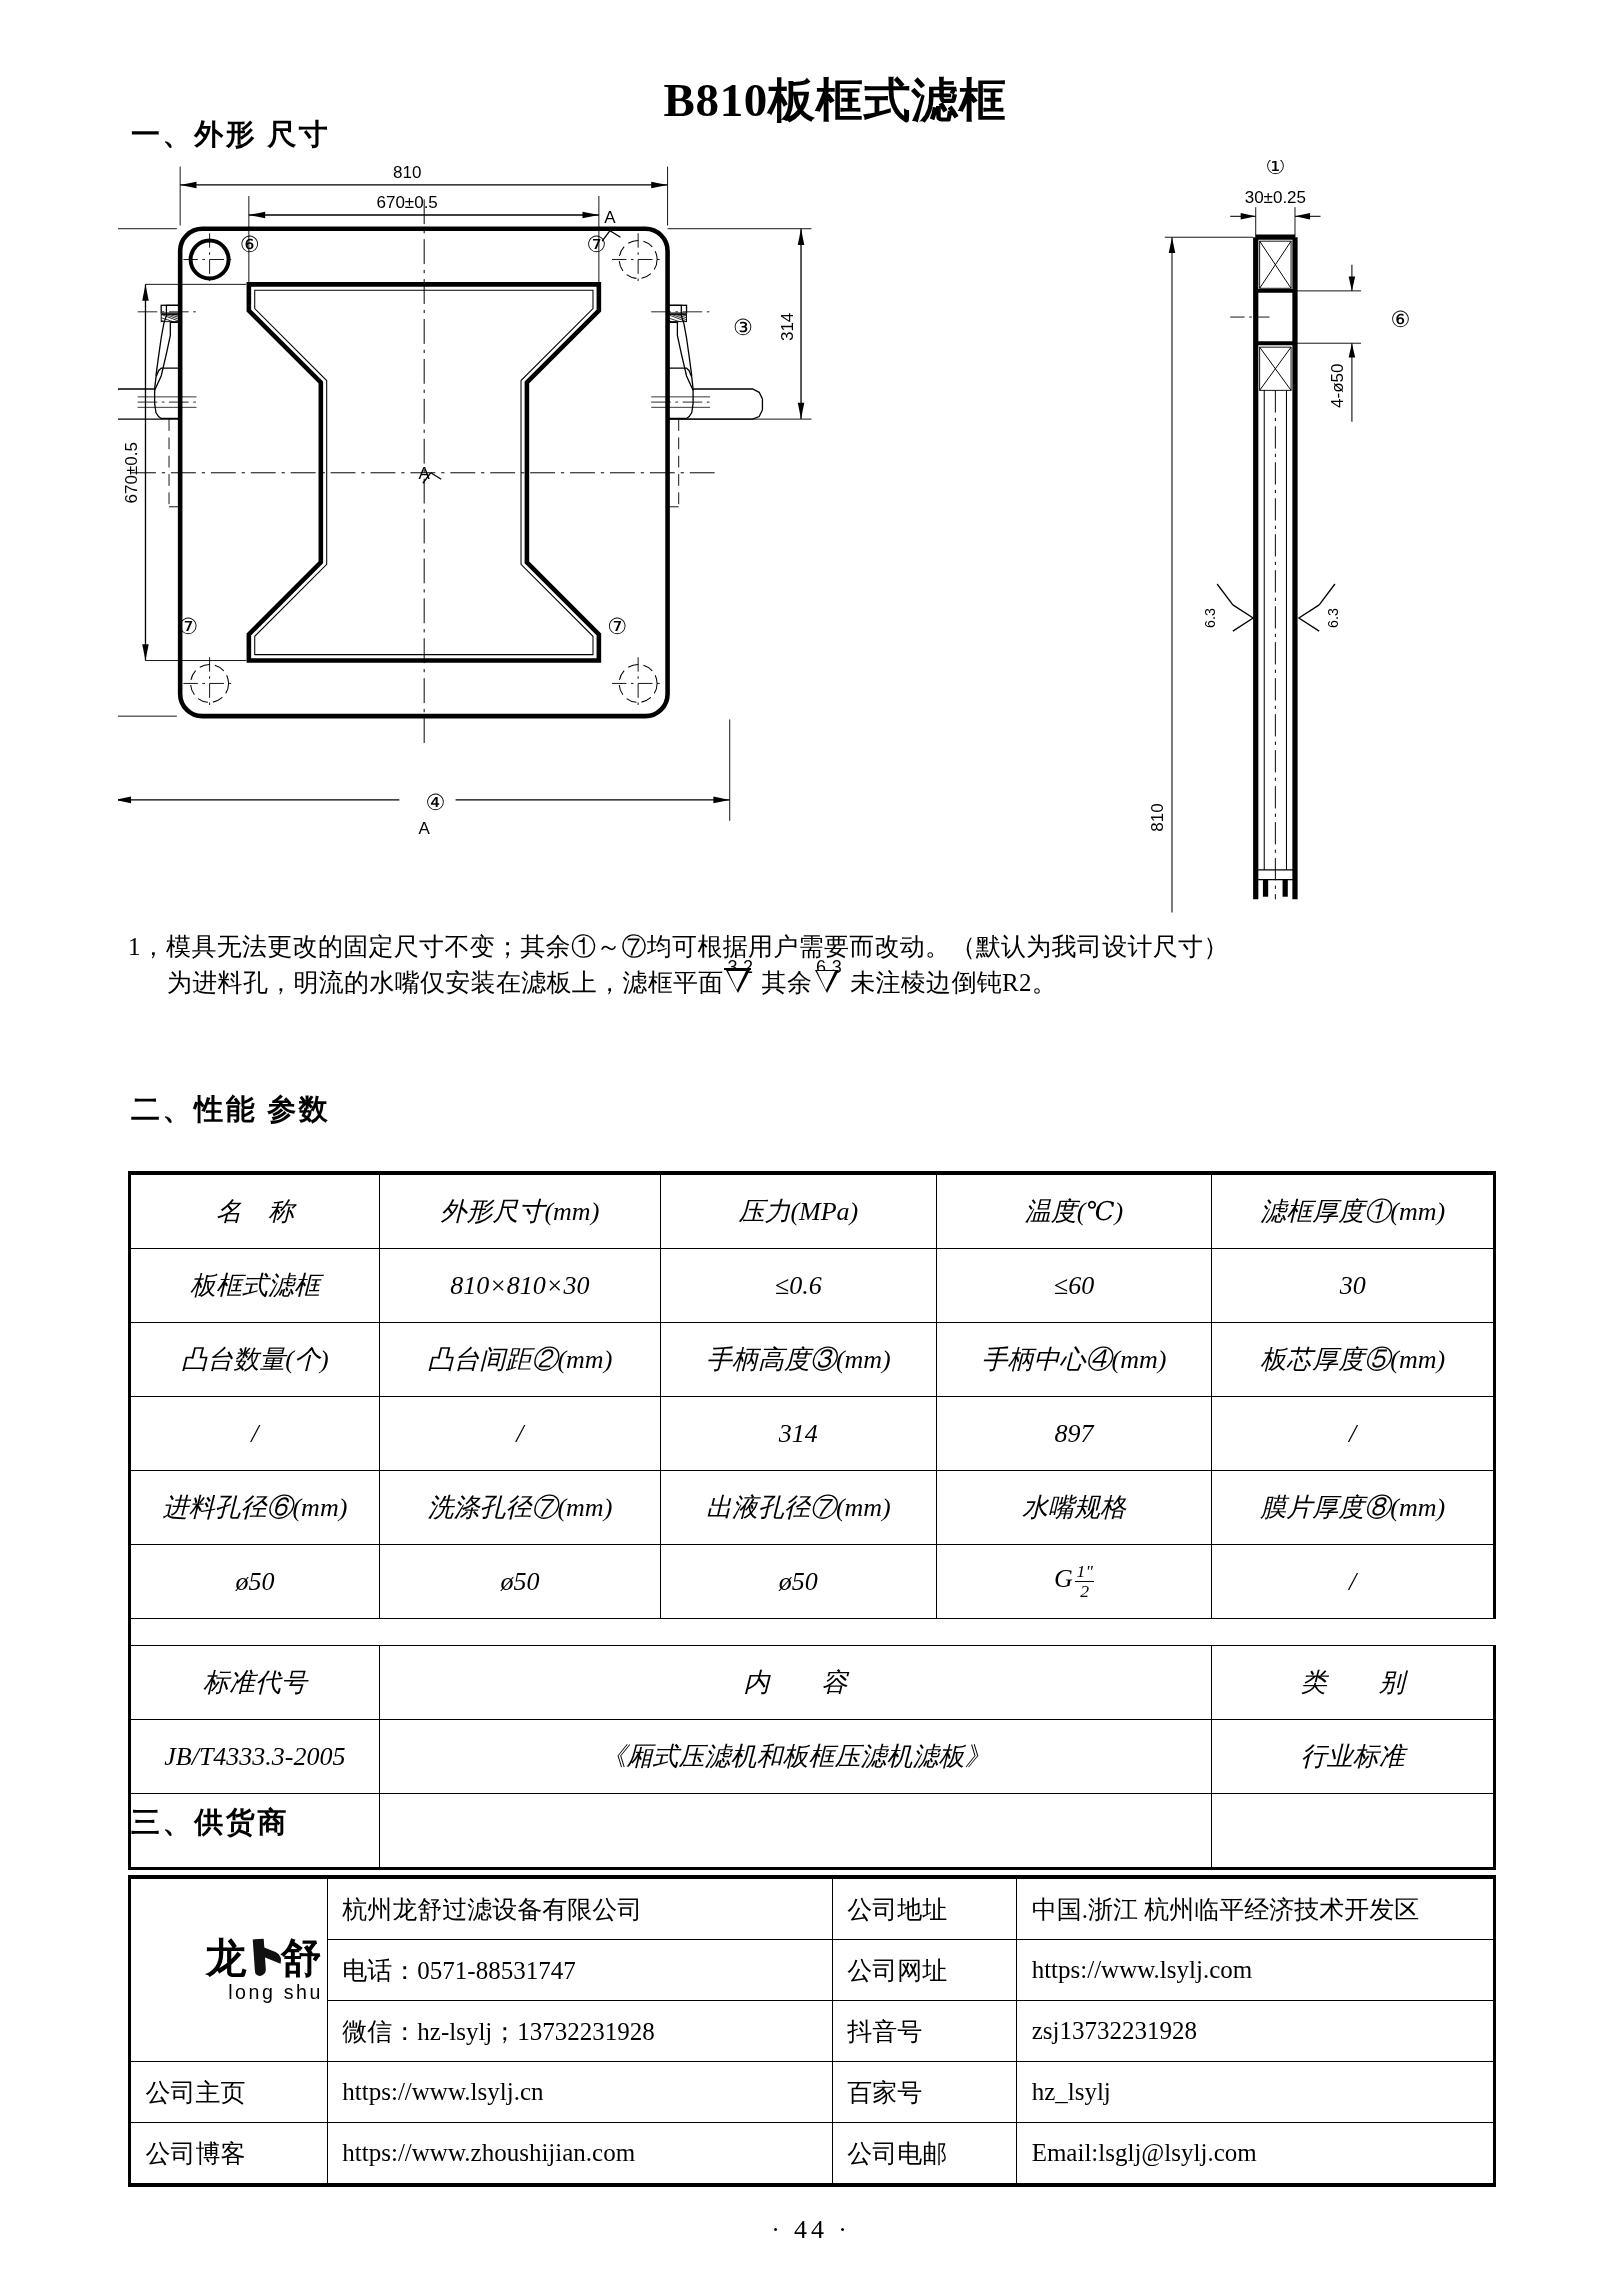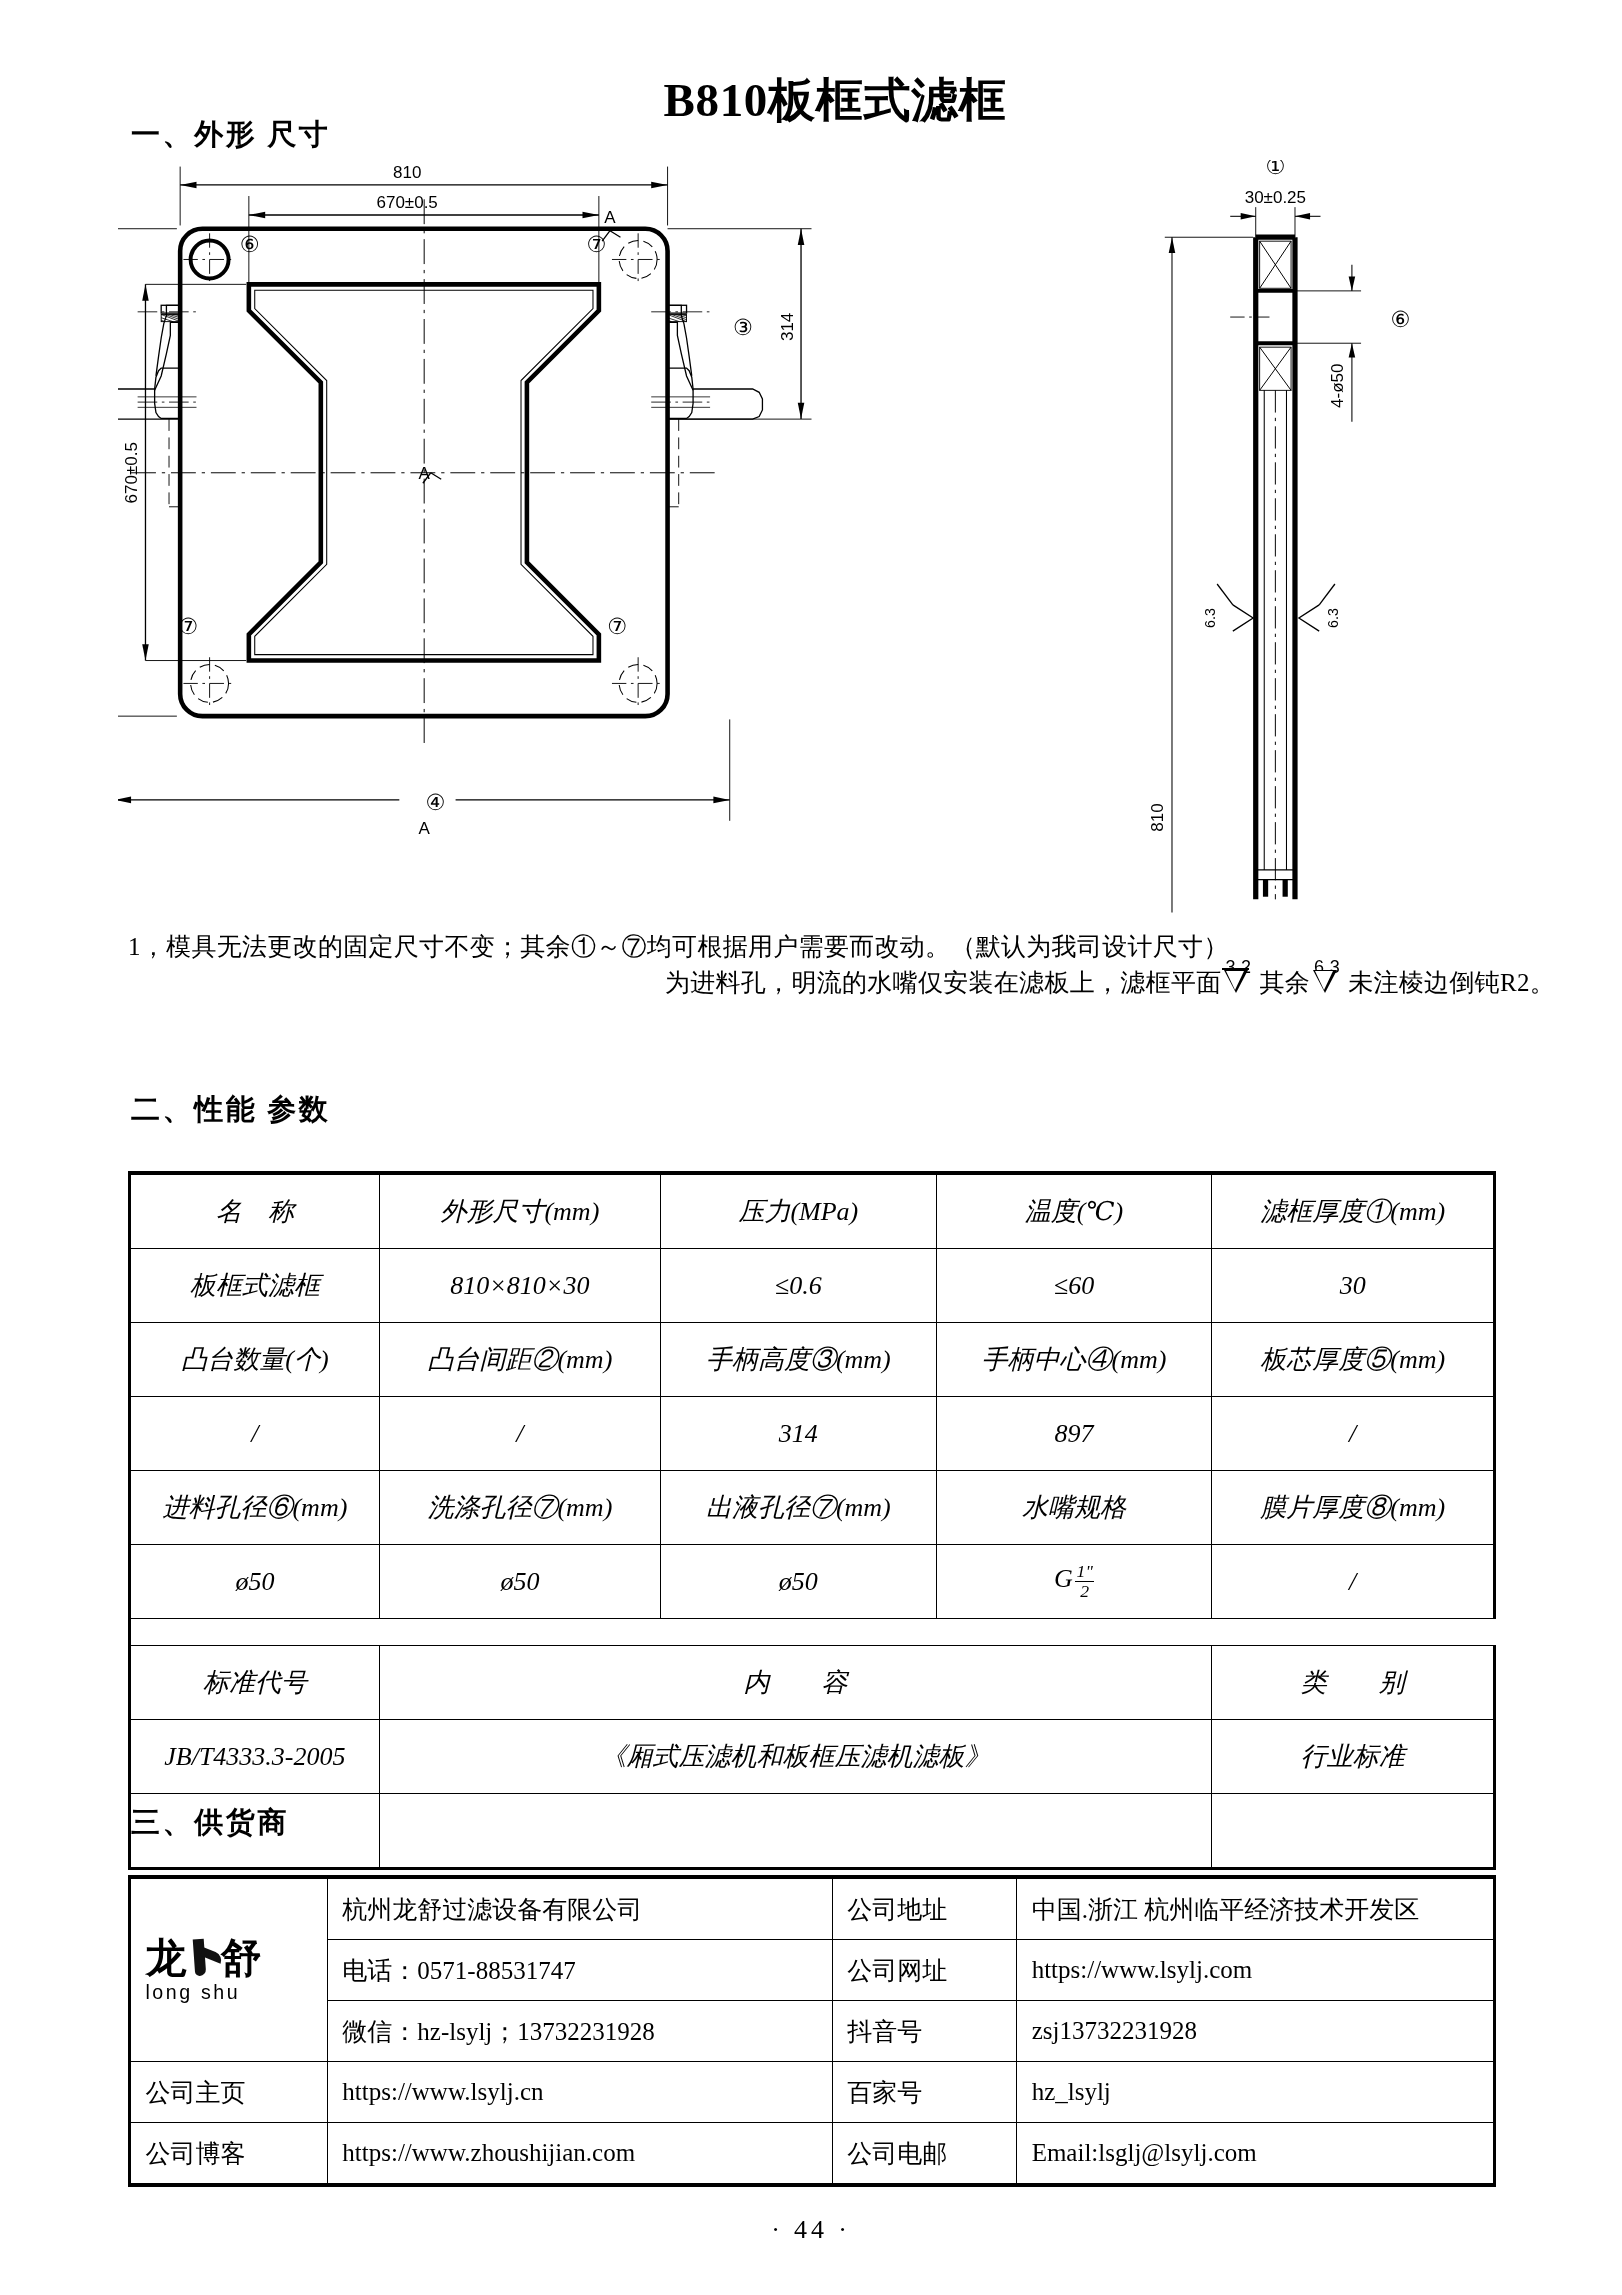--- a/index.html
+++ b/index.html
@@ -57,21 +57,21 @@
   .notes {
     position: absolute;
     left: 128px; top: 929px;
     width: 1427px;
     font-size: 25px;
     line-height: 1.42;
     letter-spacing: 0.3px;
   }
   .notes .ln { white-space: nowrap; }
   .notes .ln2 { margin-top: 2.6px; }
-  .notes .indent { padding-left: 39px; text-align: right; }
+  .notes .indent { padding-left: 39px; }
   .sf {
     display: inline-block;
     position: relative;
     width: 38px;
     height: 26px;
     vertical-align: -5.2px;
   }
   .sf .num {
     position: absolute;
     left: 3.9px; top: -14.4px;
@@ -153,21 +153,21 @@
     border: 1.3px solid #000;
   }
   #supplier-table tr.thick-top td { border-top: 4.6px solid #000; }
   #supplier-table tr.thick-bot td { border-bottom: 4.6px solid #000; }
   #supplier-table td.l { border-left: 3.9px solid #000; }
   #supplier-table td.r { border-right: 3.9px solid #000; }
   .logo-cell { position: relative; }
   .logo {
     position: relative;
     width: 100%;
-    text-align: left;
+    text-align: right;
     line-height: 1;
   }
   .logo .cn {
     font-size: 41px;
     font-family: "Liberation Serif", serif;
     font-weight: bold;
     letter-spacing: 1.3px;
     display: block;
   }
   .logo .brush {

